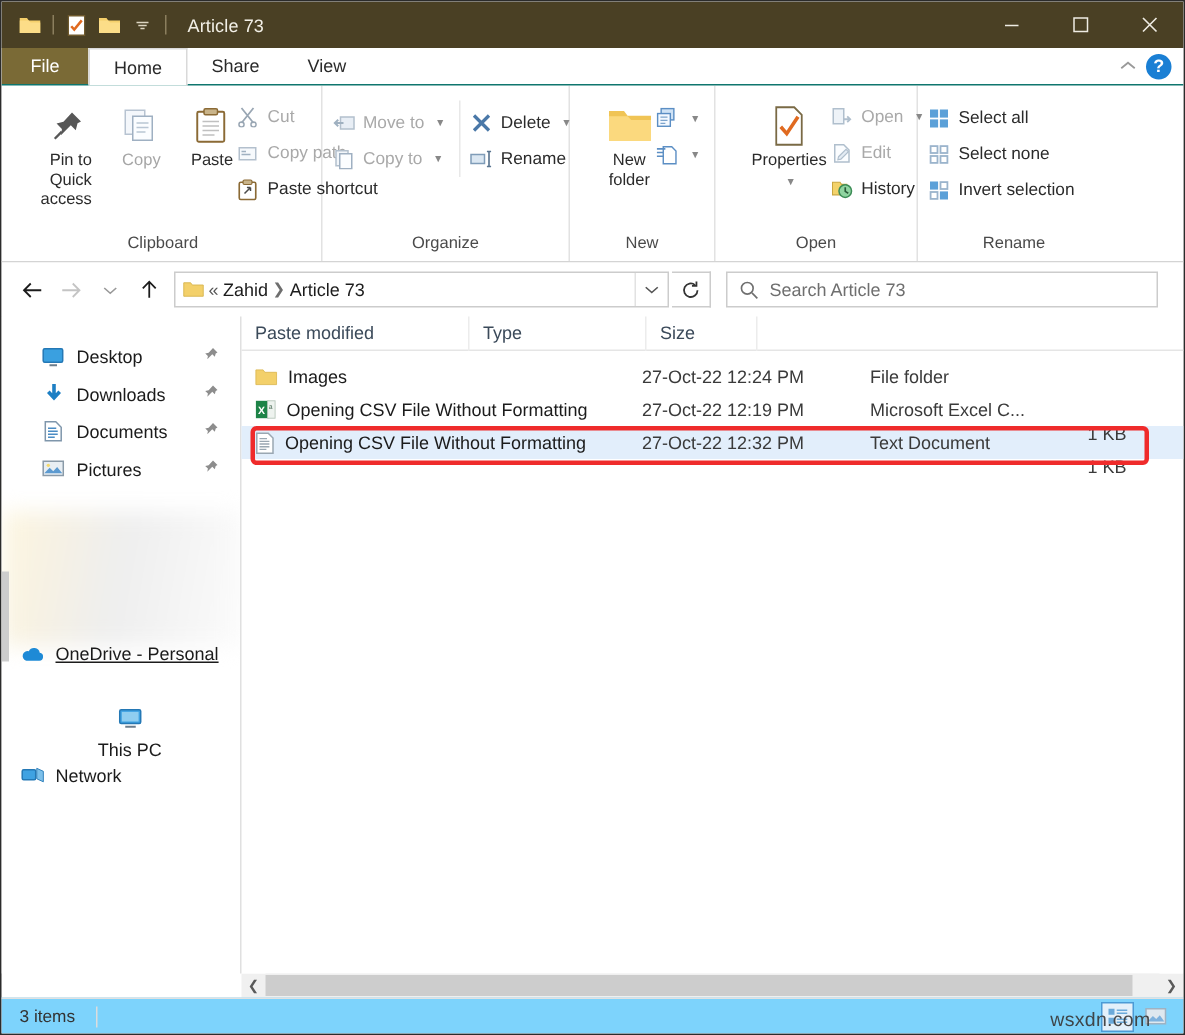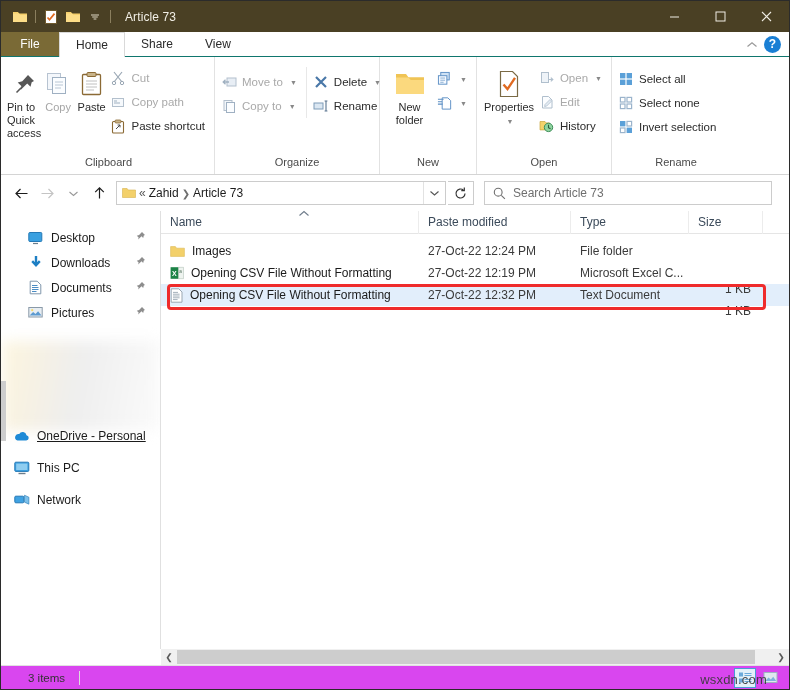--- a/index.html
+++ b/index.html
@@ -96,22 +96,23 @@
     border-right: 1px solid #e2e2e2;
     padding: 0 4px;
   }
   .rgroup-body { flex: 1; display: flex; align-items: flex-start; padding-top: 6px; }
   .rgroup-label {
     font-size: 11px; color: #4a4a4a; text-align: center;
     padding-bottom: 4px; height: 18px;
   }
   .bigbtn {
     width: 66px; display: flex; flex-direction: column; align-items: center;
-    font-size: 11px; color: #2b2b2b; text-align: left; line-height: 13px;
+    font-size: 11px; color: #2b2b2b; text-align: right; line-height: 13px;
     padding-top: 4px;
+    margin-left: 20px;
   }
   .bigbtn.dim { color: #a6a6a6; }
   .bigbtn .ic { height: 34px; display: flex; align-items: center; justify-content: center; }
   .smallcol { display: flex; flex-direction: column; justify-content: flex-start; padding-top: 3px; }
   .smallbtn {
     display: flex; align-items: center; gap: 5px;
     font-size: 11.5px; color: #2b2b2b; height: 24px; padding: 0 5px 0 2px;
     white-space: nowrap;
   }
   .smallbtn.dim { color: #a9a9a9; }
@@ -204,21 +205,21 @@
   
   .hscroll {
     height: 16px; min-height: 16px; display: flex; align-items: center;
     background: #f0f0f0; margin-left: 160px;
   }
   .hs-arrow { width: 16px; text-align: center; font-size: 9px; color: #5a5a5a; }
   .hs-track { flex: 1; height: 16px; background: #f0f0f0; position: relative; }
   .hs-thumb { position: absolute; left: 0; top: 1px; width: 97%; height: 14px; background: #cdcdcd; }
   .statusbar {
     height: 24px; min-height: 24px; border-top: 1px solid #e1e1e1;
-    display: flex; align-items: center; background: #d946ef; position: relative; padding-left: 15px;
+    display: flex; align-items: center; background: #7dd3fc; position: relative;
   }
   .status-text { font-size: 11.5px; color: #333; padding-left: 12px; }
   .status-sep { width: 1px; height: 14px; background: #dcdcdc; margin-left: 14px; }
   .viewbtns { position: absolute; right: 8px; display: flex; gap: 3px; align-items: center; }
   .viewbtn { width: 22px; height: 20px; display: flex; align-items: center; justify-content: center; }
   .viewbtn.active { border: 1px solid #4b9bd6; background: #e3f0fa; }
   .watermark {
     position: absolute; right: 22px; bottom: 2px; font-size: 13px; color: #3a3a3a;
     letter-spacing: .2px; opacity: .92;
   }
@@ -656,21 +657,21 @@
       <div style="height:98px;"></div>
 
       <div class="navitem root" style="padding-left:12px;text-decoration:underline;">
         <span class="ic">
           <svg width="17" height="12" viewBox="0 0 17 12">
               <path d="M4.6 10.5h8.6a2.7 2.7 0 0 0 .3-5.35A3.9 3.9 0 0 0 6.2 4.1 3.2 3.2 0 0 0 4.6 10.5z" fill="#1e8ad6"></path>
             </svg>
         </span>
         <span>OneDrive - Personal</span>
       </div>
-      <div class="navitem root" style="padding-left:12px; margin-top:7px;">
+      <div class="navitem root" style="padding-left:12px; margin-top:24px;flex-direction:column;">
         <span class="ic">
           <svg width="16" height="14" viewBox="0 0 16 14">
               <rect x="0.8" y="1.2" width="14" height="9.2" rx="1" fill="#3fa2e2" stroke="#2478b5"></rect>
               <rect x="2.2" y="2.6" width="11.2" height="6.4" fill="#8fcdf0"></rect>
               <path d="M4.5 12.5h7" stroke="#6b7d8c" stroke-width="1.4"></path>
             </svg>
         </span>
         <span>This PC</span>
       </div>
       <div class="navitem root" style="padding-left:12px; margin-top:7px;">
@@ -679,28 +680,20 @@
               <rect x="0.8" y="3.2" width="9" height="6.6" rx="1" fill="#3fa2e2" stroke="#2478b5"></rect>
               <path d="M10.5 2.2l4.4 2v7l-4.4-2z" fill="#7cc0ea" stroke="#2478b5" stroke-width=".6"></path>
             </svg>
         </span>
         <span>Network</span>
       </div>
     </div>
 
     <div class="listpane">
       <div class="colhdr">
-        <div class="col name">
-          <span>Name</span>
-          <span class="sortmark">
-            <svg width="12" height="7" viewBox="0 0 12 7">
-                <path d="M1.5 5.5L6 1.6l4.5 3.9" stroke="#6f7c8b" stroke-width="1.1" fill="none"></path>
-              </svg>
-          </span>
-        </div>
         <div class="col date">
           <span>Paste modified</span>
         </div>
         <div class="col type">
           <span>Type</span>
         </div>
         <div class="col size">
           <span>Size</span>
         </div>
       </div>

